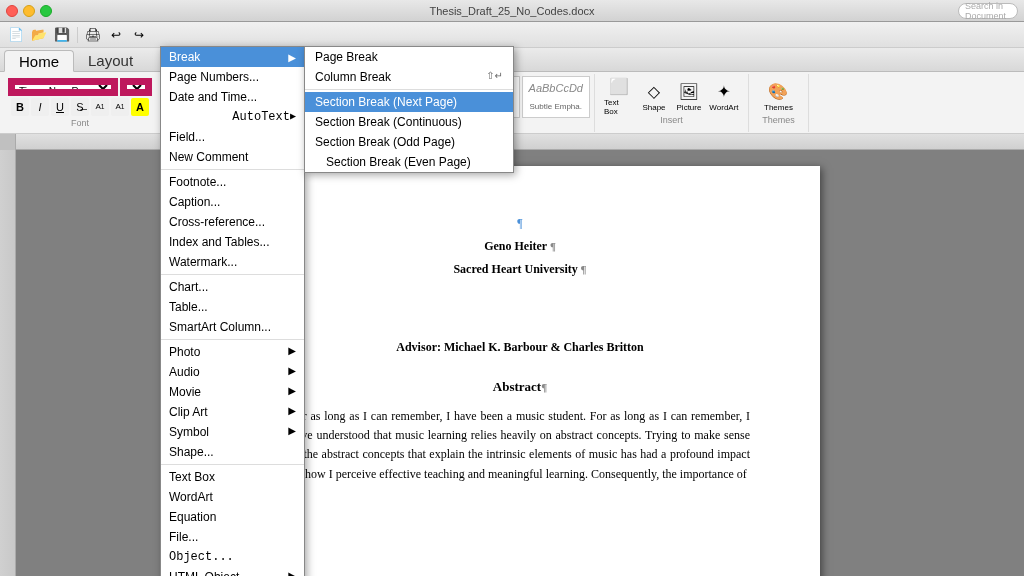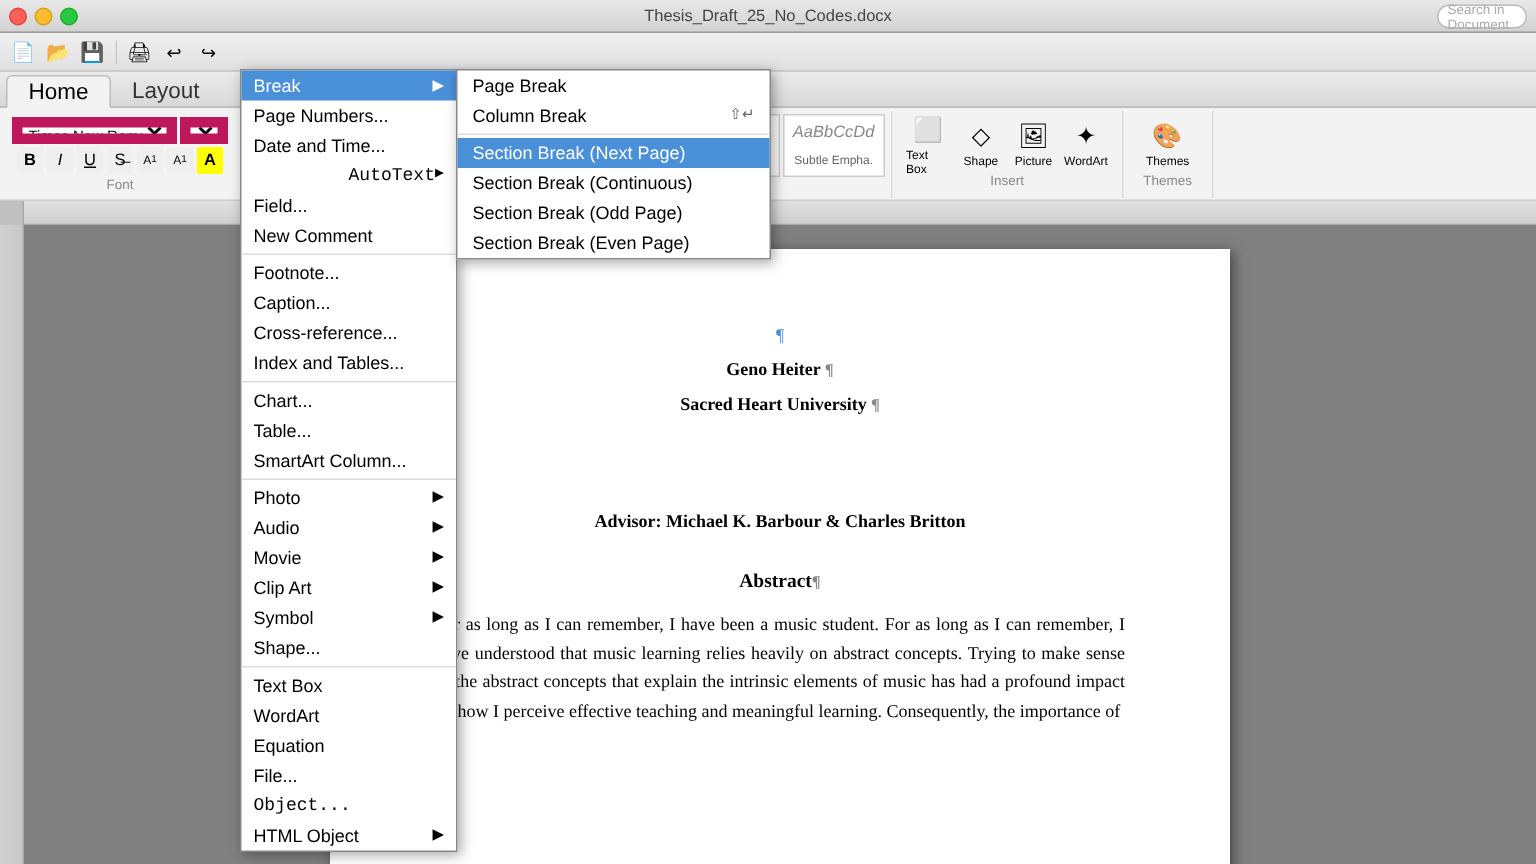--- a/index.html
+++ b/index.html
@@ -328,20 +328,21 @@
         <span>AutoText</span>
           <span style="font-size:10px;">▶</span>
       </div>
       <div style="padding:3px 8px;cursor:pointer;"><span>Field...</span></div>
       <div style="padding:3px 8px;cursor:pointer;"><span>New Comment</span></div>
       <div style="height:1px;background:#ddd;margin:2px 0;"></div>
       <div style="padding:3px 8px;cursor:pointer;"><span>Footnote...</span></div>
       <div style="padding:3px 8px;cursor:pointer;"><span>Caption...</span></div>
       <div style="padding:3px 8px;cursor:pointer;"><span>Cross-reference...</span></div>
       <div style="padding:3px 8px;cursor:pointer;"><span>Index and Tables...</span></div>
+      <div style="padding:3px 8px;cursor:pointer;"><span>Watermark...</span></div>
       <div style="height:1px;background:#ddd;margin:2px 0;"></div>
       <div style="padding:3px 8px;cursor:pointer;"><span>Chart...</span></div>
       <div style="padding:3px 8px;cursor:pointer;"><span>Table...</span></div>
       <div style="padding:3px 8px;cursor:pointer;"><span>SmartArt Column...</span></div>
       <div style="height:1px;background:#ddd;margin:2px 0;"></div>
       <div style="padding:3px 8px;display:flex;justify-content:space-between;cursor:pointer;">
         <span>Photo</span>
           <span style="font-size:10px;">▶</span>
       </div>
       <div style="padding:3px 8px;display:flex;justify-content:space-between;cursor:pointer;">
@@ -379,18 +380,18 @@
       <div style="padding:3px 10px;display:flex;justify-content:space-between;cursor:pointer;">
         <span>Column Break</span>
           <span style="font-size:10px;color:#666;">⇧↵</span>
       </div>
       <div style="height:1px;background:#ddd;margin:2px 0;"></div>
       <div style="padding:3px 10px;background:#4a90d9;color:white;cursor:pointer;">
         <span>Section Break (Next Page)</span>
       </div>
       <div style="padding:3px 10px;cursor:pointer;"><span>Section Break (Continuous)</span></div>
       <div style="padding:3px 10px;cursor:pointer;"><span>Section Break (Odd Page)</span></div>
-      <div style="padding:3px 10px;cursor:pointer;"><span>Section Break (Even Page)</span></div>
+      <div style="padding:3px 21px;cursor:pointer;"><span>Section Break (Even Page)</span></div>
     </div>
 
   </div>
 
 </div>
 
 </body></html>

